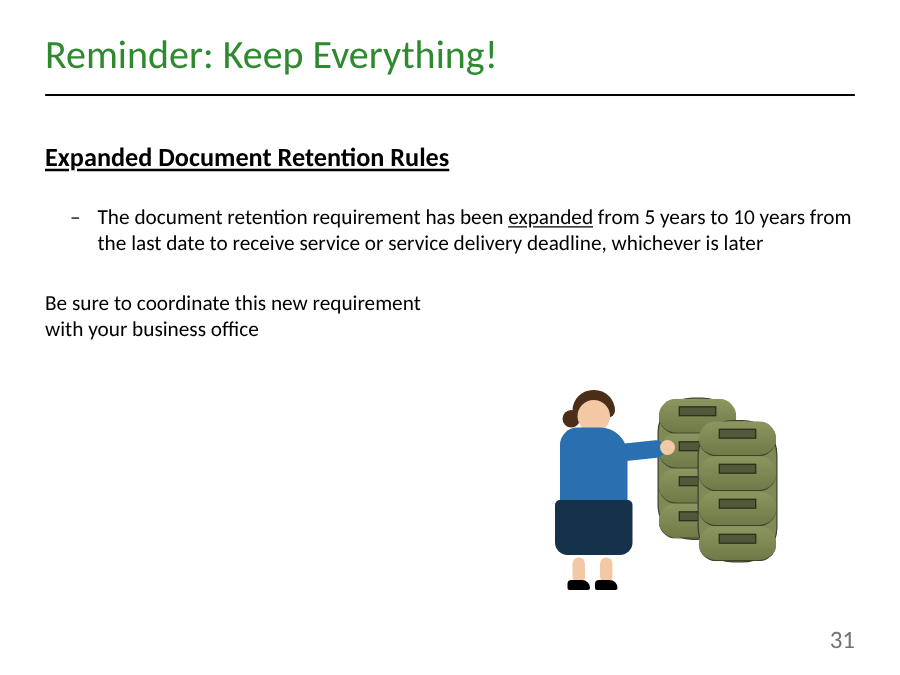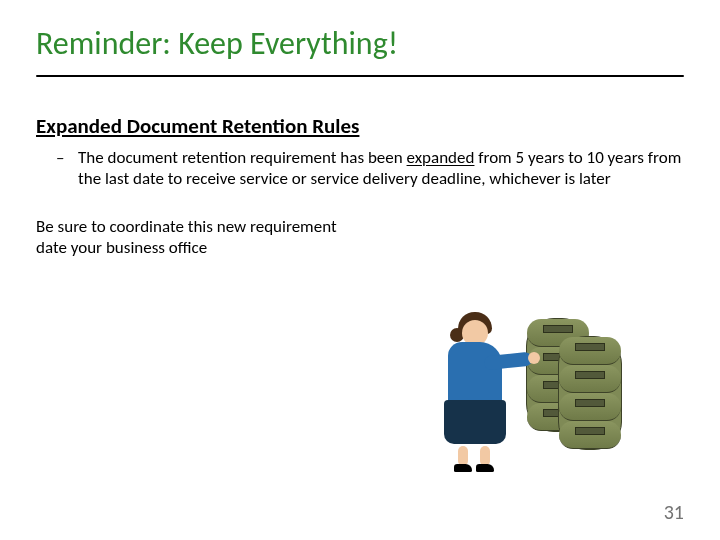--- a/index.html
+++ b/index.html
@@ -30,21 +30,21 @@
   }
   .subtitle {
     color: #000;
     font-size: 21px;
     font-weight: 700;
     margin-top: 36px;
     text-decoration: underline;
     text-underline-offset: 2px;
   }
   .bullet-list {
-    margin-top: 8px;
+    margin-top: 24px;
     padding-left: 28px;
   }
   .bullet-item {
     position: relative;
     font-size: 17px;
     color: #000;
     line-height: 1.25;
     padding-left: 14px;
   }
   .bullet-item::before {
@@ -182,21 +182,21 @@
   <h2 class="subtitle">Expanded Document Retention Rules</h2>
 
   <div class="bullet-list">
     <div class="bullet-item">
       <span>The document retention requirement has been </span><span class="underl">expanded</span><span> from 5 years to 10 years from the last date to receive service or service delivery deadline, whichever is later</span>
     </div>
   </div>
 
   <div class="callout">
     <div>Be sure to coordinate this new requirement</div>
-    <div>date your business office</div>
+    <div>with your business office</div>
   </div>
 
   <div class="clipart" aria-label="person-at-filing-cabinets-icon">
     <div class="cab cab1">
       <div class="drawer"></div>
         <div class="drawer"></div>
         <div class="drawer"></div>
         <div class="drawer"></div>
     </div>
     <div class="cab cab2">

